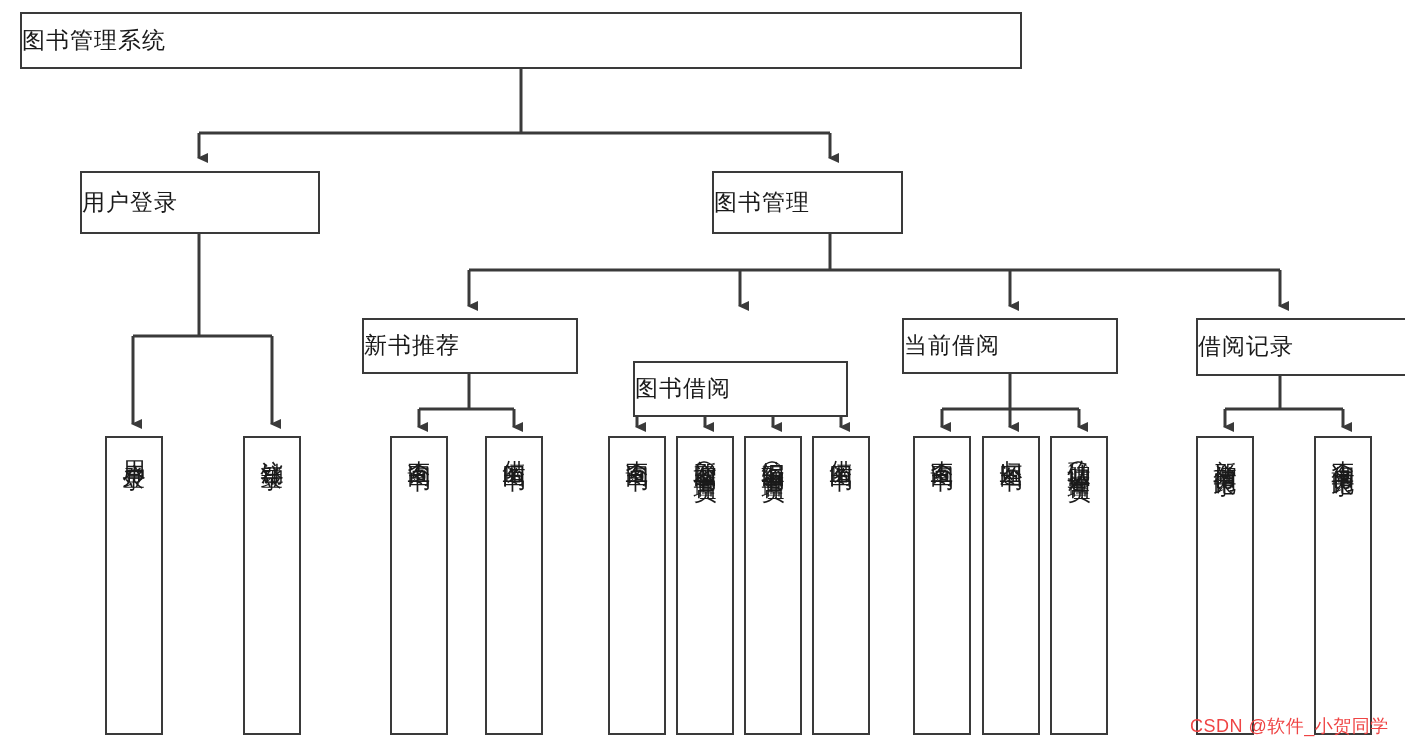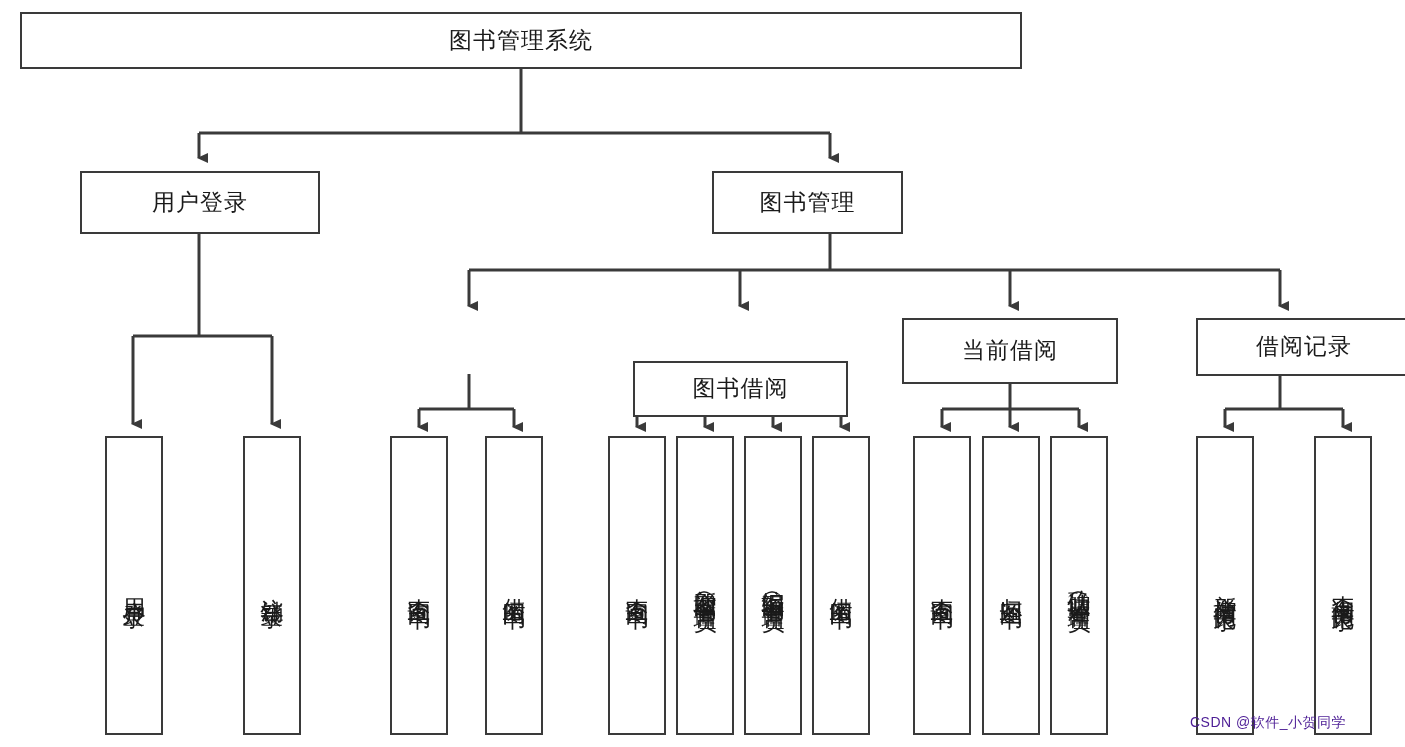--- a/index.html
+++ b/index.html
@@ -25,21 +25,21 @@
     height: 747px;
     pointer-events: none;
   }
   .node {
     position: absolute;
     box-sizing: border-box;
     border: 2px solid #3a3a3a;
     background: #ffffff;
     display: flex;
     align-items: center;
-    justify-content: center;
+    justify-content: flex-start;
     color: #1a1a1a;
   }
   .node.horiz {
     font-size: 23px;
     letter-spacing: 1px;
     line-height: 1.2;
   }
   .node.vert {
     writing-mode: vertical-rl;
     text-orientation: upright;
@@ -49,22 +49,22 @@
     padding: 4px 0;
   }
   .node.vert .vlabel {
     writing-mode: vertical-rl;
     text-orientation: upright;
     display: block;
     white-space: nowrap;
   }
   .watermark {
     position: absolute;
-    font-size: 14px;
-    color: #4c1d95;
+    font-size: 18px;
+    color: #ef4444;
     letter-spacing: 0.5px;
     white-space: nowrap;
     pointer-events: none;
     text-align: center;
   }
 </style>
 </head>
 <body>
 
 <div id="canvas">
@@ -124,26 +124,29 @@
   </div>
 
   <div class="node horiz" style="left:80px; top:171px; width:240px; height:63px;">
     <span>用户登录</span>
   </div>
 
   <div class="node horiz" style="left:712px; top:171px; width:191px; height:63px;">
     <span>图书管理</span>
   </div>
 
+  <div class="node horiz" style="left:362px; top:318px; width:216px; height:56px;">
+    <span>新书推荐</span>
+  </div>
 
   <div class="node horiz" style="left:633px; top:318px; width:215px; height:56px;margin-top:43px;">
     <span>图书借阅</span>
   </div>
 
-  <div class="node horiz" style="left:902px; top:318px; width:216px; height:66px;">
+  <div class="node horiz" style="left:902px; top:318px; width:216px; height:56px;">
     <span>当前借阅</span>
   </div>
 
   <div class="node horiz" style="left:1172px; top:318px; width:216px; height:58px;margin-left:24px;">
     <span>借阅记录</span>
   </div>
 
   <div class="node vert" style="left:105px; top:436px; width:58px; height:299px;">
     <span class="vlabel">用户登录</span>
   </div>

